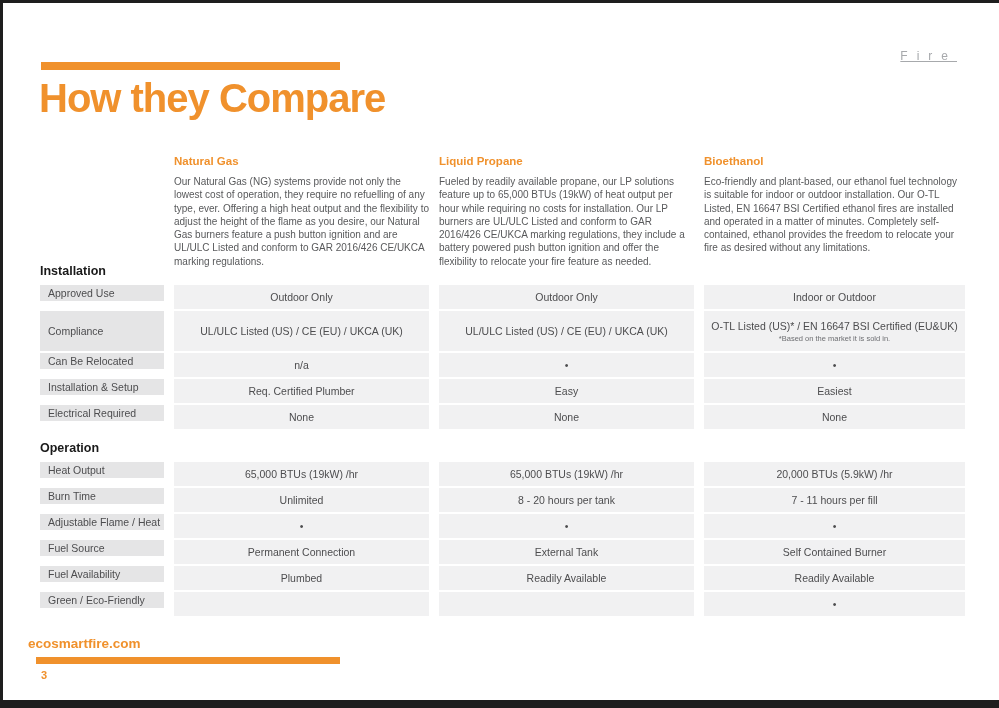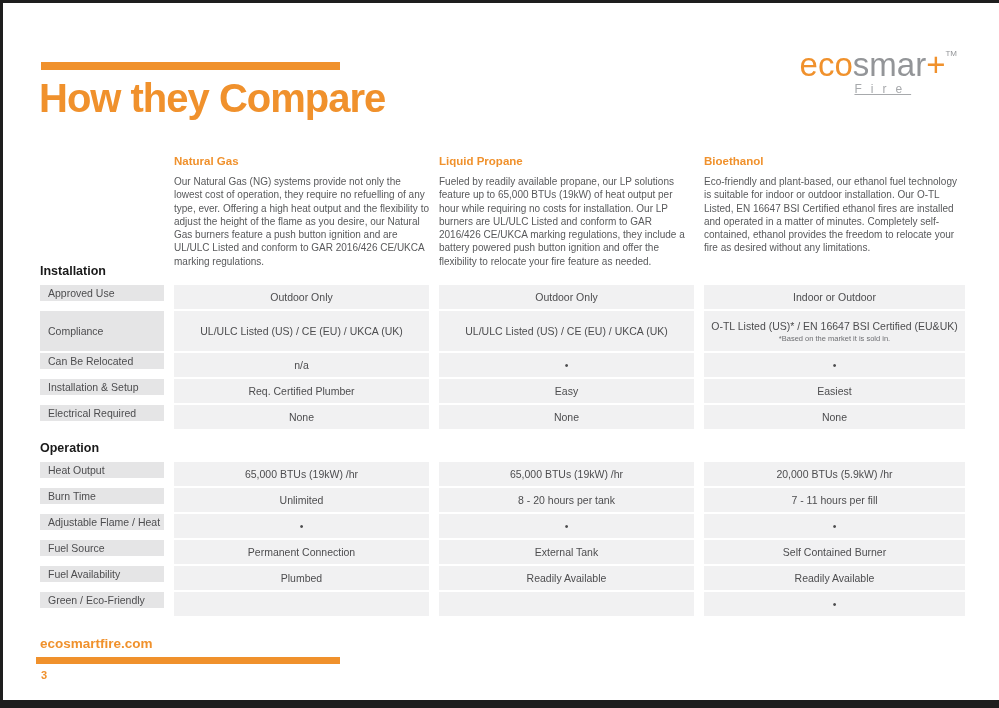--- a/index.html
+++ b/index.html
@@ -47,38 +47,37 @@
   .cell-value {
     background: #F1F1F2; color: #4D4D4F; font-size: 10.5px;
     display: flex; flex-direction: column; align-items: center; justify-content: center;
     text-align: center; height: 24px;
   }
   .row.tall .cell-label, .row.tall .cell-value { height: 40px; }
   .footnote { font-size: 7.5px; color: #6D6E71; margin-top: 2px; }
 
   
   .footer-website {
-    position: absolute; left: 40px; top: 636px;
+    position: absolute; left: 28px; top: 636px;
     font-size: 13.5px; font-weight: bold; color: #F0912C; text-decoration: none; cursor: pointer;
   }
   .footer-accent-bar { position: absolute; left: 36px; top: 657px; width: 304px; height: 7px; background: #F0912C; }
   .page-number { position: absolute; left: 41px; top: 669px; font-size: 11px; font-weight: bold; color: #F0912C; }
 </style>
 </head>
 <body>
 
 <div class="edge-top"></div>
 <div class="edge-left"></div>
 <div class="edge-bottom"></div>
 
 <div class="title-accent-bar"></div>
 <h1 class="page-title">How they Compare</h1>
 
 <div class="logo">
-  <div class="logo-main"><span class="lg-eco">eco</span><span class="lg-smar">smar</span><span class="lg-plus">+</span><span class="lg-tm">TM</span></div>
   <div class="logo-sub">Fire</div>
 </div>
 
 <div class="content">
   <div class="cols-grid">
     <div></div>
     <div>
       <div class="col-title">Natural Gas</div>
       <div class="col-desc">Our Natural Gas (NG) systems provide not only the lowest cost of operation, they require no refuelling of any type, ever. Offering a high heat output and the flexibility to adjust the height of the flame as you desire, our Natural Gas burners feature a push button ignition and are UL/ULC Listed and conform to GAR 2016/426 CE/UKCA marking regulations.</div>
     </div>

